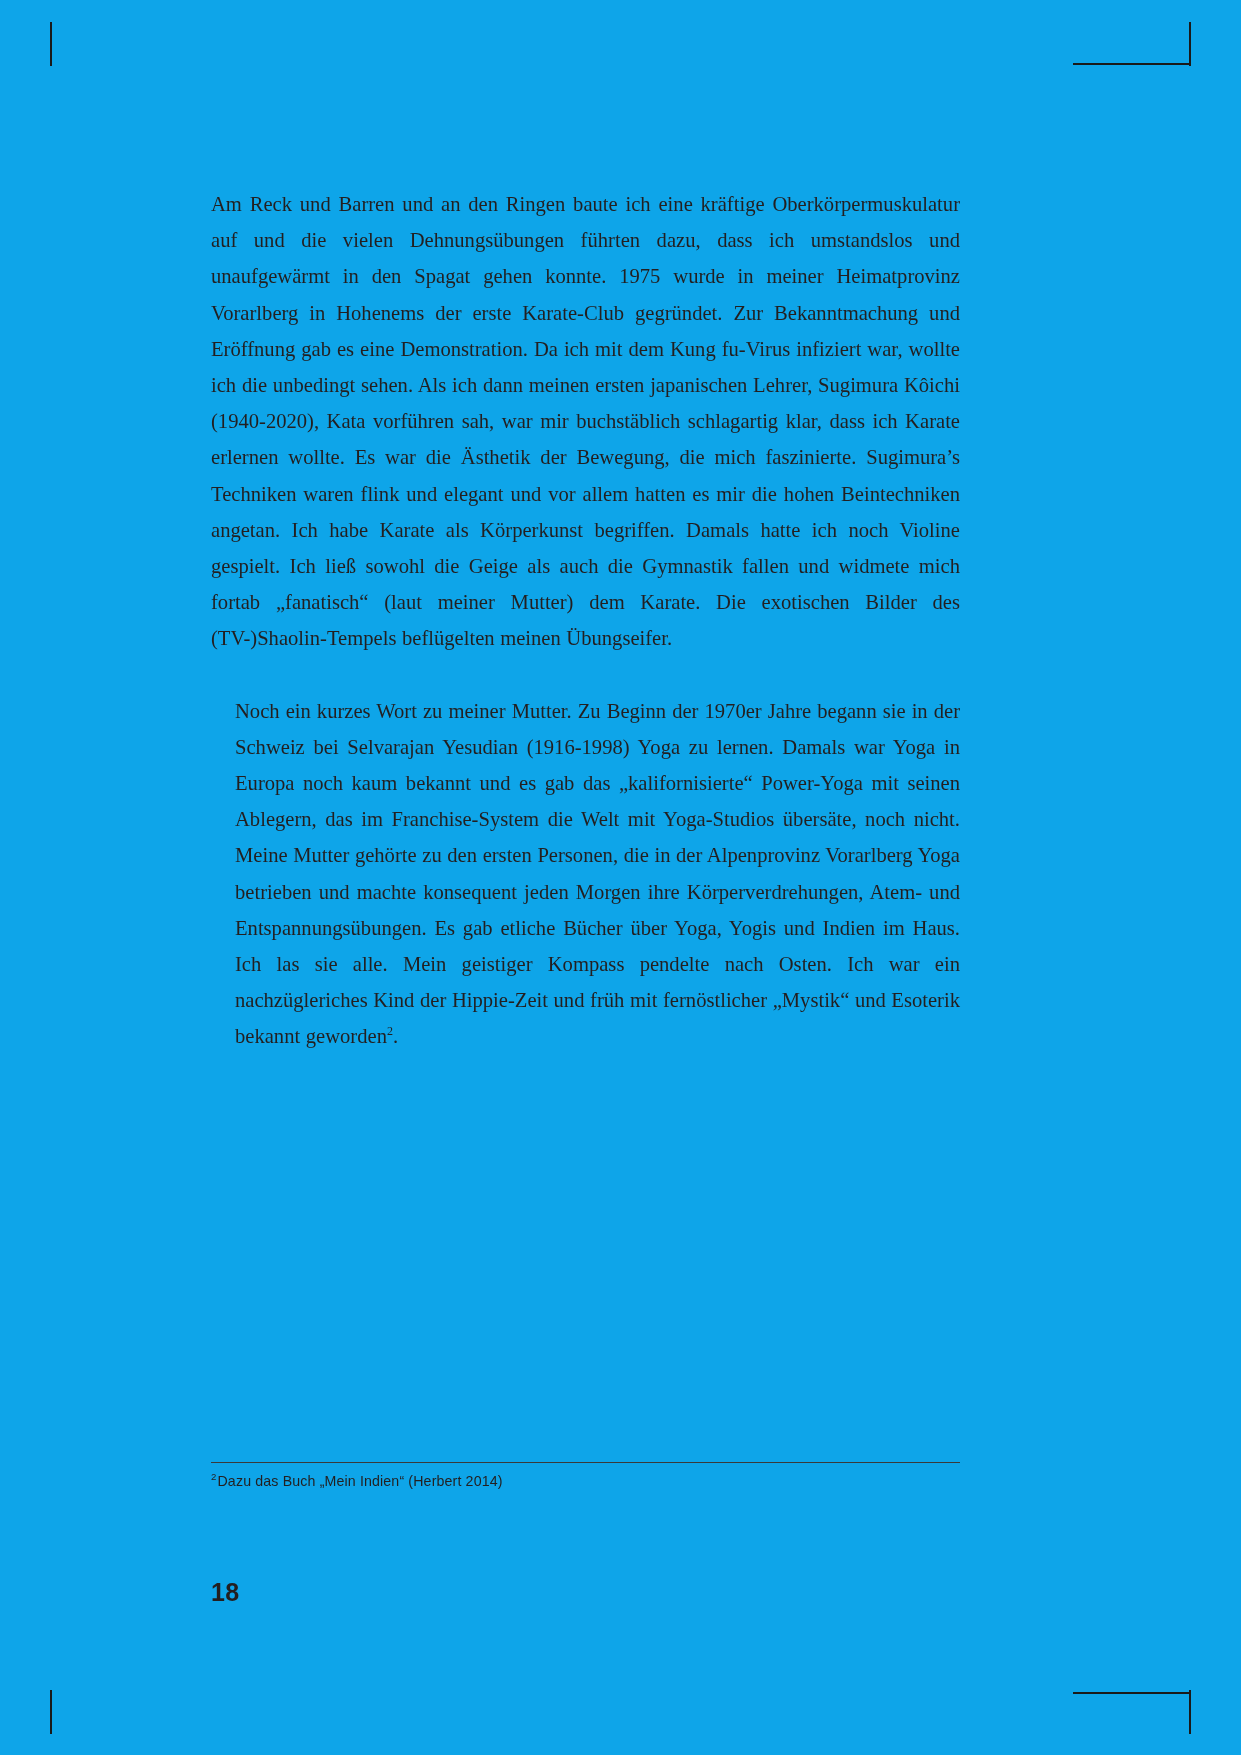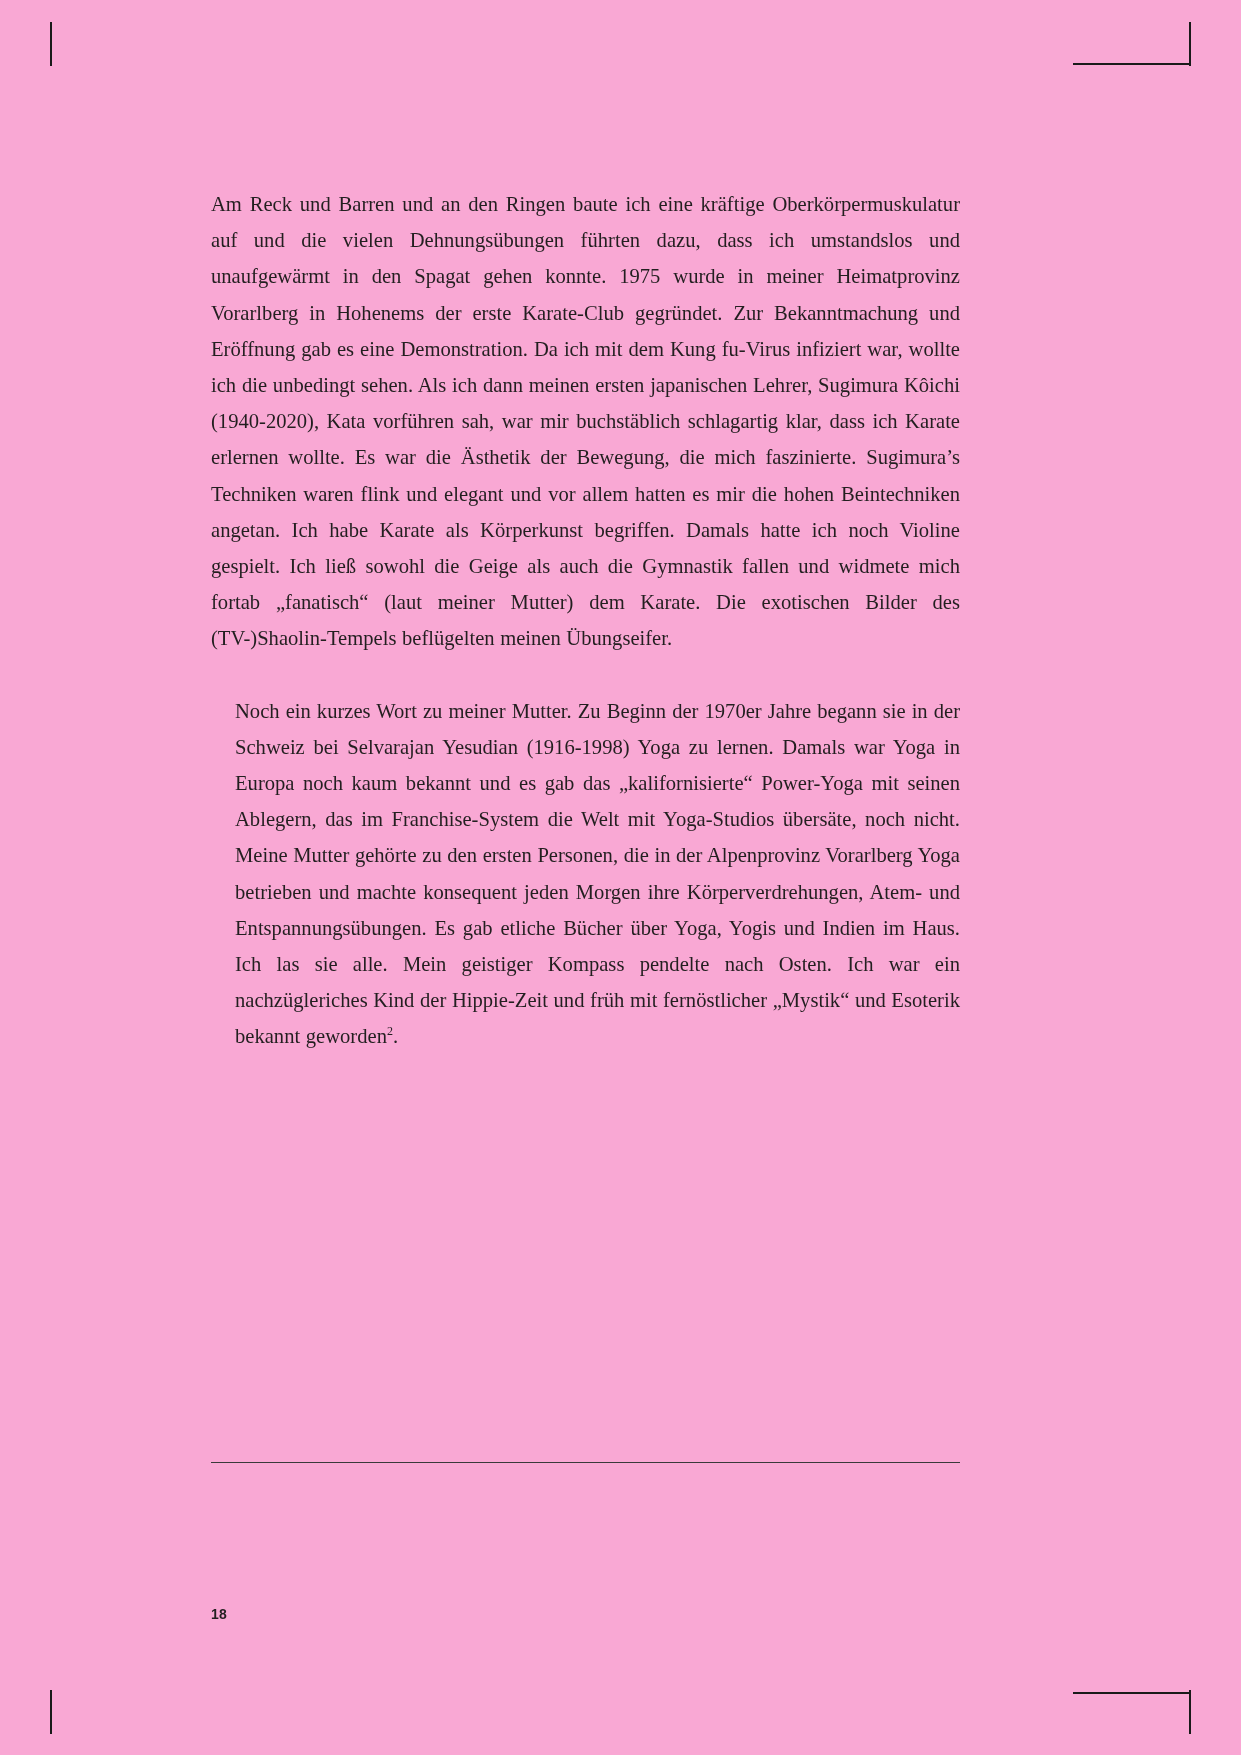--- a/index.html
+++ b/index.html
@@ -4,21 +4,21 @@
 <style>
   html, body {
     margin: 0;
     padding: 0;
     background: #ffffff;
   }
   .page {
     position: relative;
     width: 1241px;
     height: 1755px;
-    background: #f9a8d4;
+    background: #0ea5e9;
     overflow: hidden;
     font-family: "Liberation Serif", "DejaVu Serif", serif;
   }
 
   
   .crop {
     position: absolute;
     background: #1a1a1a;
   }
   .crop-tl-v { left: 50px;   top: 22px;   width: 2px;  height: 44px; }
@@ -78,25 +78,24 @@
     line-height: 0;
     padding-right: 1px;
   }
 
   
   .folio {
     position: absolute;
     left: 211px;
     top: 1578px;
     font-family: "Liberation Sans", "DejaVu Sans", sans-serif;
-    font-size: 14px;
+    font-size: 25px;
     font-weight: bold;
     color: #231f20;
     letter-spacing: 0.01em;
-    margin-top: 28px;
   }
 
   
   sup.fn-ref {
     font-size: 12px;
     vertical-align: super;
     line-height: 0;
   }
 </style>
 </head>
@@ -112,17 +111,18 @@
   <div class="crop crop-br-h"></div>
 
   <div class="content">
     <p class="body-text">Am Reck und Barren und an den Ringen baute ich eine kräftige Oberkörpermuskulatur auf und die vielen Dehnungsübungen führten dazu, dass ich umstandslos und unaufgewärmt in den Spagat gehen konnte. 1975 wurde in meiner Heimatprovinz Vorarlberg in Hohenems der erste Karate-Club gegründet. Zur Bekanntmachung und Eröffnung gab es eine Demonstration. Da ich mit dem Kung fu-Virus infiziert war, wollte ich die unbedingt sehen. Als ich dann meinen ersten japanischen Lehrer, Sugimura Kôichi (1940-2020), Kata vorführen sah, war mir buchstäblich schlagartig klar, dass ich Karate erlernen wollte. Es war die Ästhetik der Bewegung, die mich faszinierte. Sugimura’s Techniken waren flink und elegant und vor allem hatten es mir die hohen Beintechniken angetan. Ich habe Karate als Körperkunst begriffen. Damals hatte ich noch Violine gespielt. Ich ließ sowohl die Geige als auch die Gymnastik fallen und widmete mich fortab „fanatisch“ (laut meiner Mutter) dem Karate. Die exotischen Bilder des (TV-)Shaolin-Tempels beflügelten meinen Übungseifer.</p>
 
     <p class="body-text"><span>Noch ein kurzes Wort zu meiner Mutter. Zu Beginn der 1970er Jahre begann sie in der Schweiz bei Selvarajan Yesudian (1916-1998) Yoga zu lernen. Damals war Yoga in Europa noch kaum bekannt und es gab das „kalifornisierte“ Power-Yoga mit seinen Ablegern, das im Franchise-System die Welt mit Yoga-Studios übersäte, noch nicht. Meine Mutter gehörte zu den ersten Personen, die in der Alpenprovinz Vorarlberg Yoga betrieben und machte konsequent jeden Morgen ihre Körperverdrehungen, Atem- und Entspannungsübungen. Es gab etliche Bücher über Yoga, Yogis und Indien im Haus. Ich las sie alle. Mein geistiger Kompass pendelte nach Osten. Ich war ein nachzügleriches Kind der Hippie-Zeit und früh mit fernöstlicher „Mystik“ und Esoterik bekannt geworden</span><sup class="fn-ref">2</sup><span>.</span></p>
   </div>
 
   <div class="footnote-area">
     <div class="footnote-rule"></div>
+    <div class="footnote-text"><sup>2</sup><span>Dazu das Buch „Mein Indien“ (Herbert 2014)</span></div>
   </div>
 
   <div class="folio">18</div>
 
 </div>
 
 </body></html>

